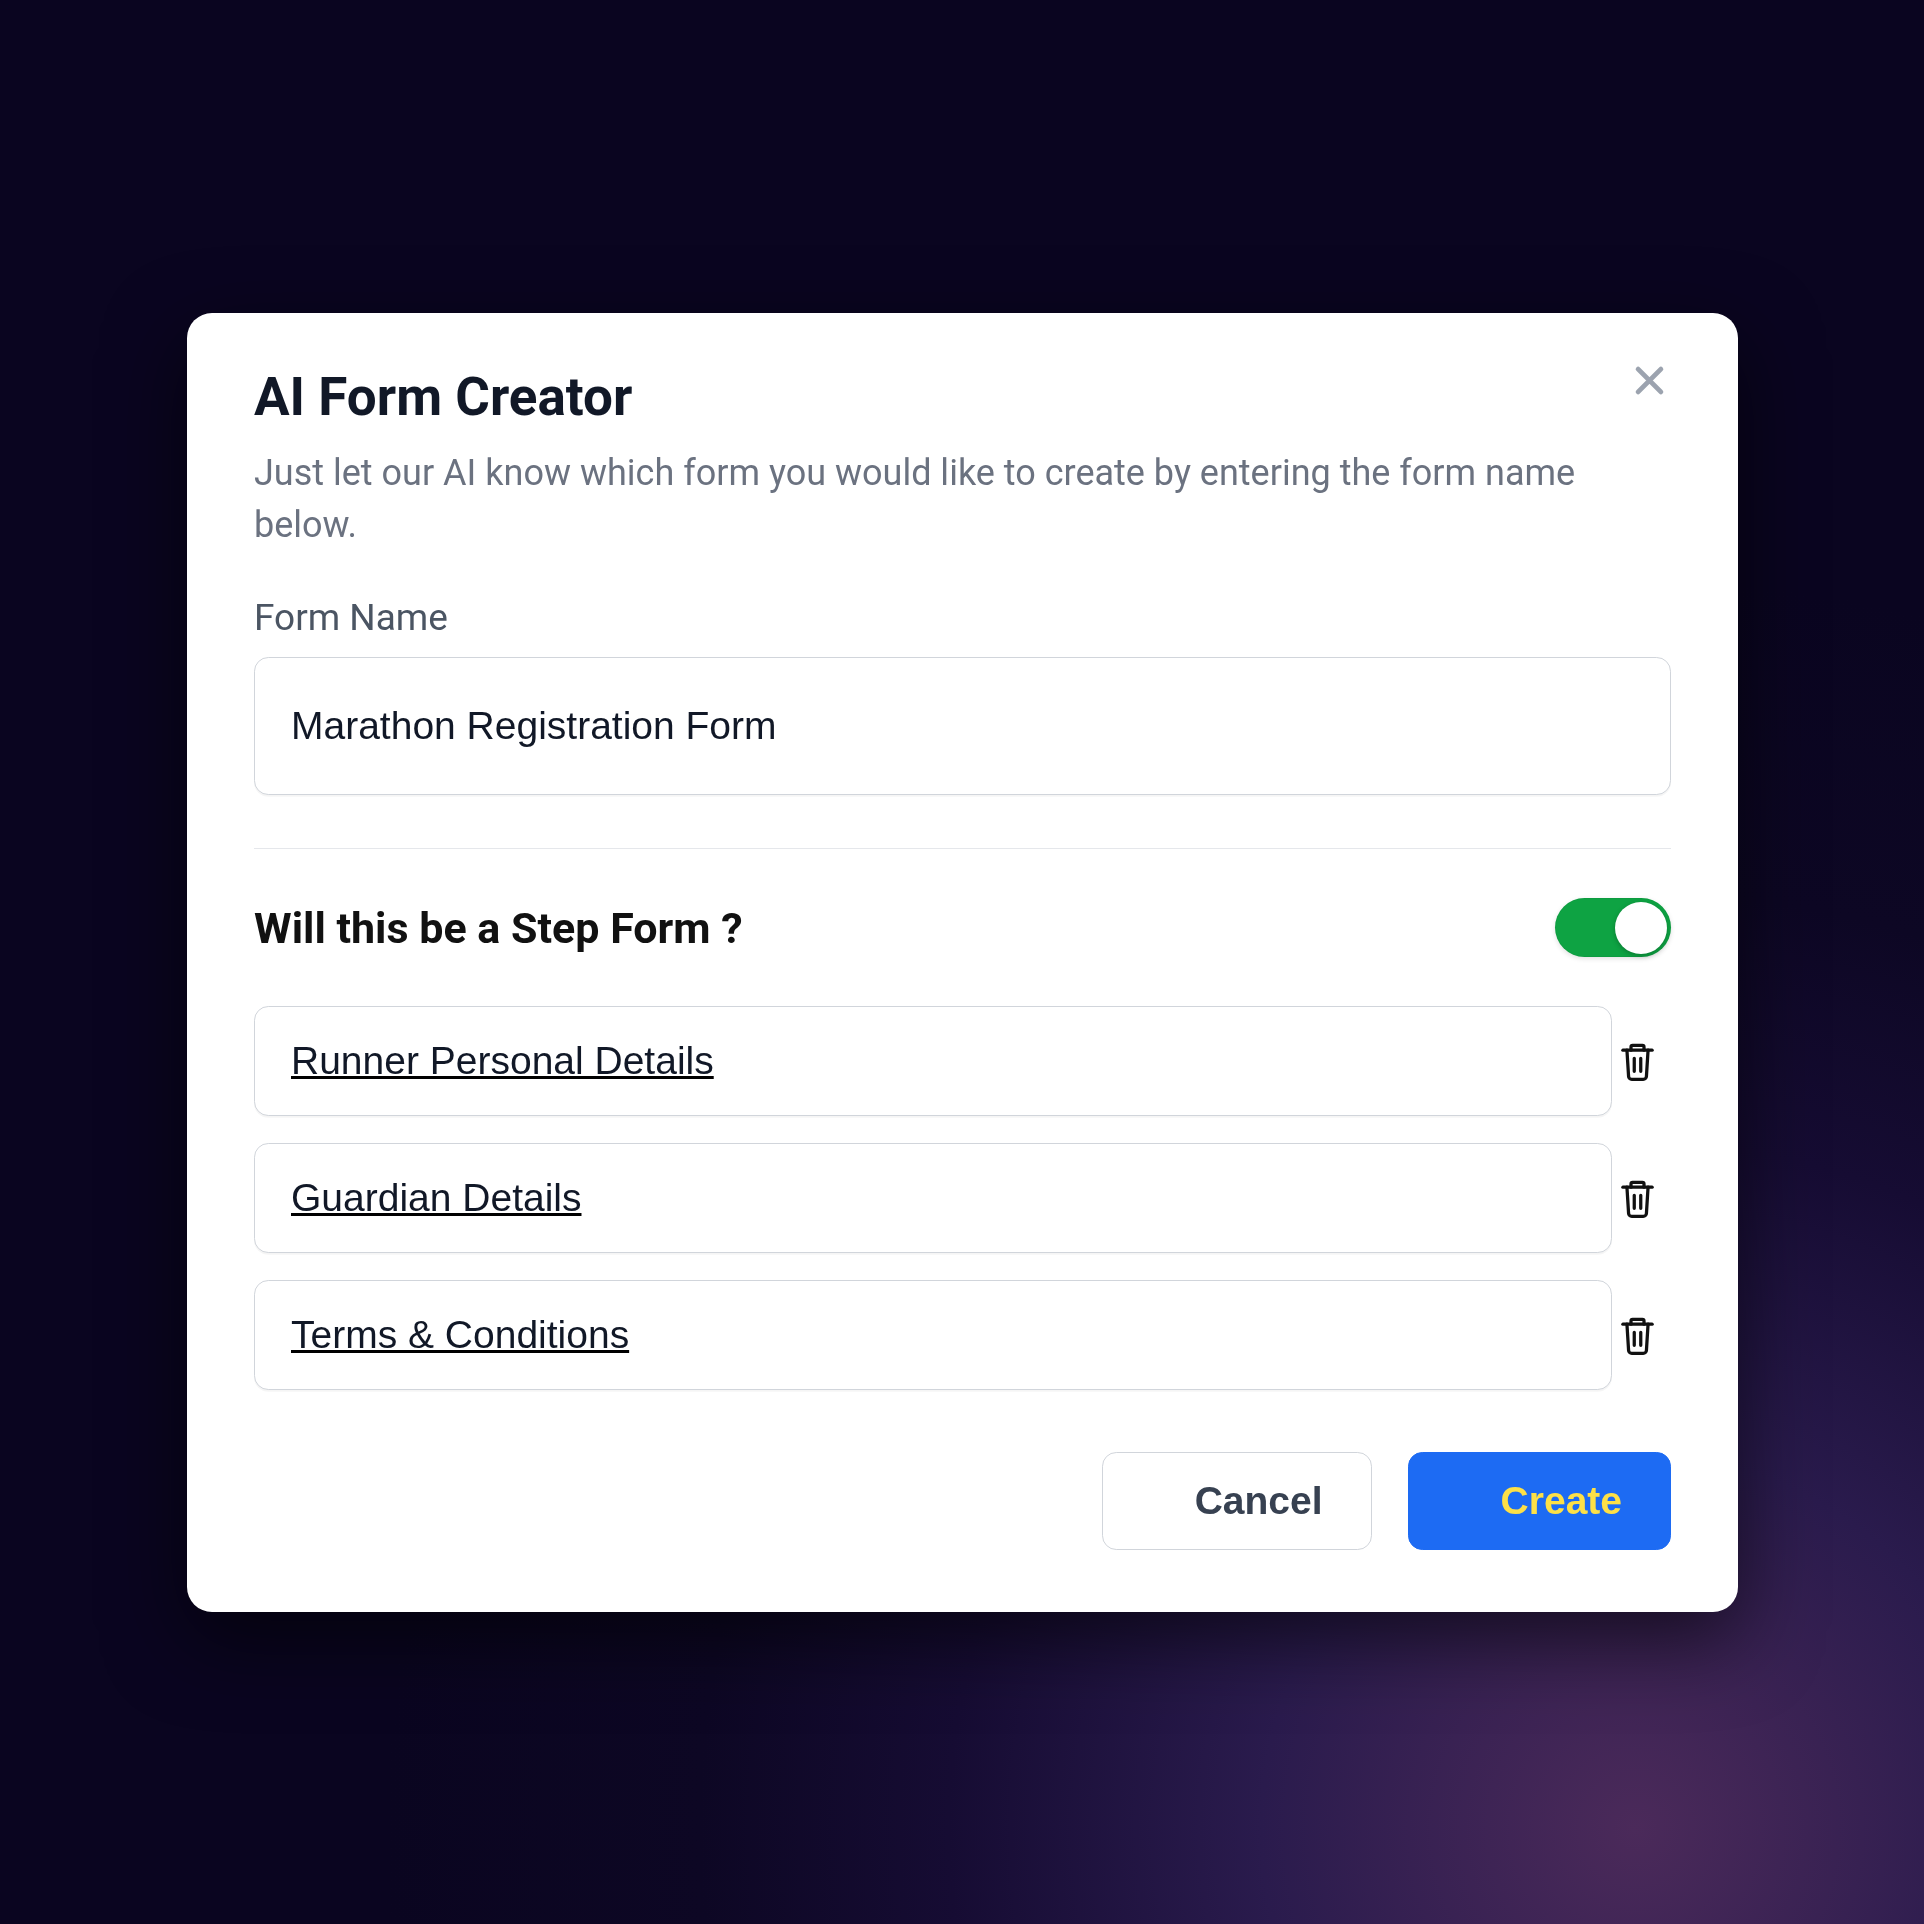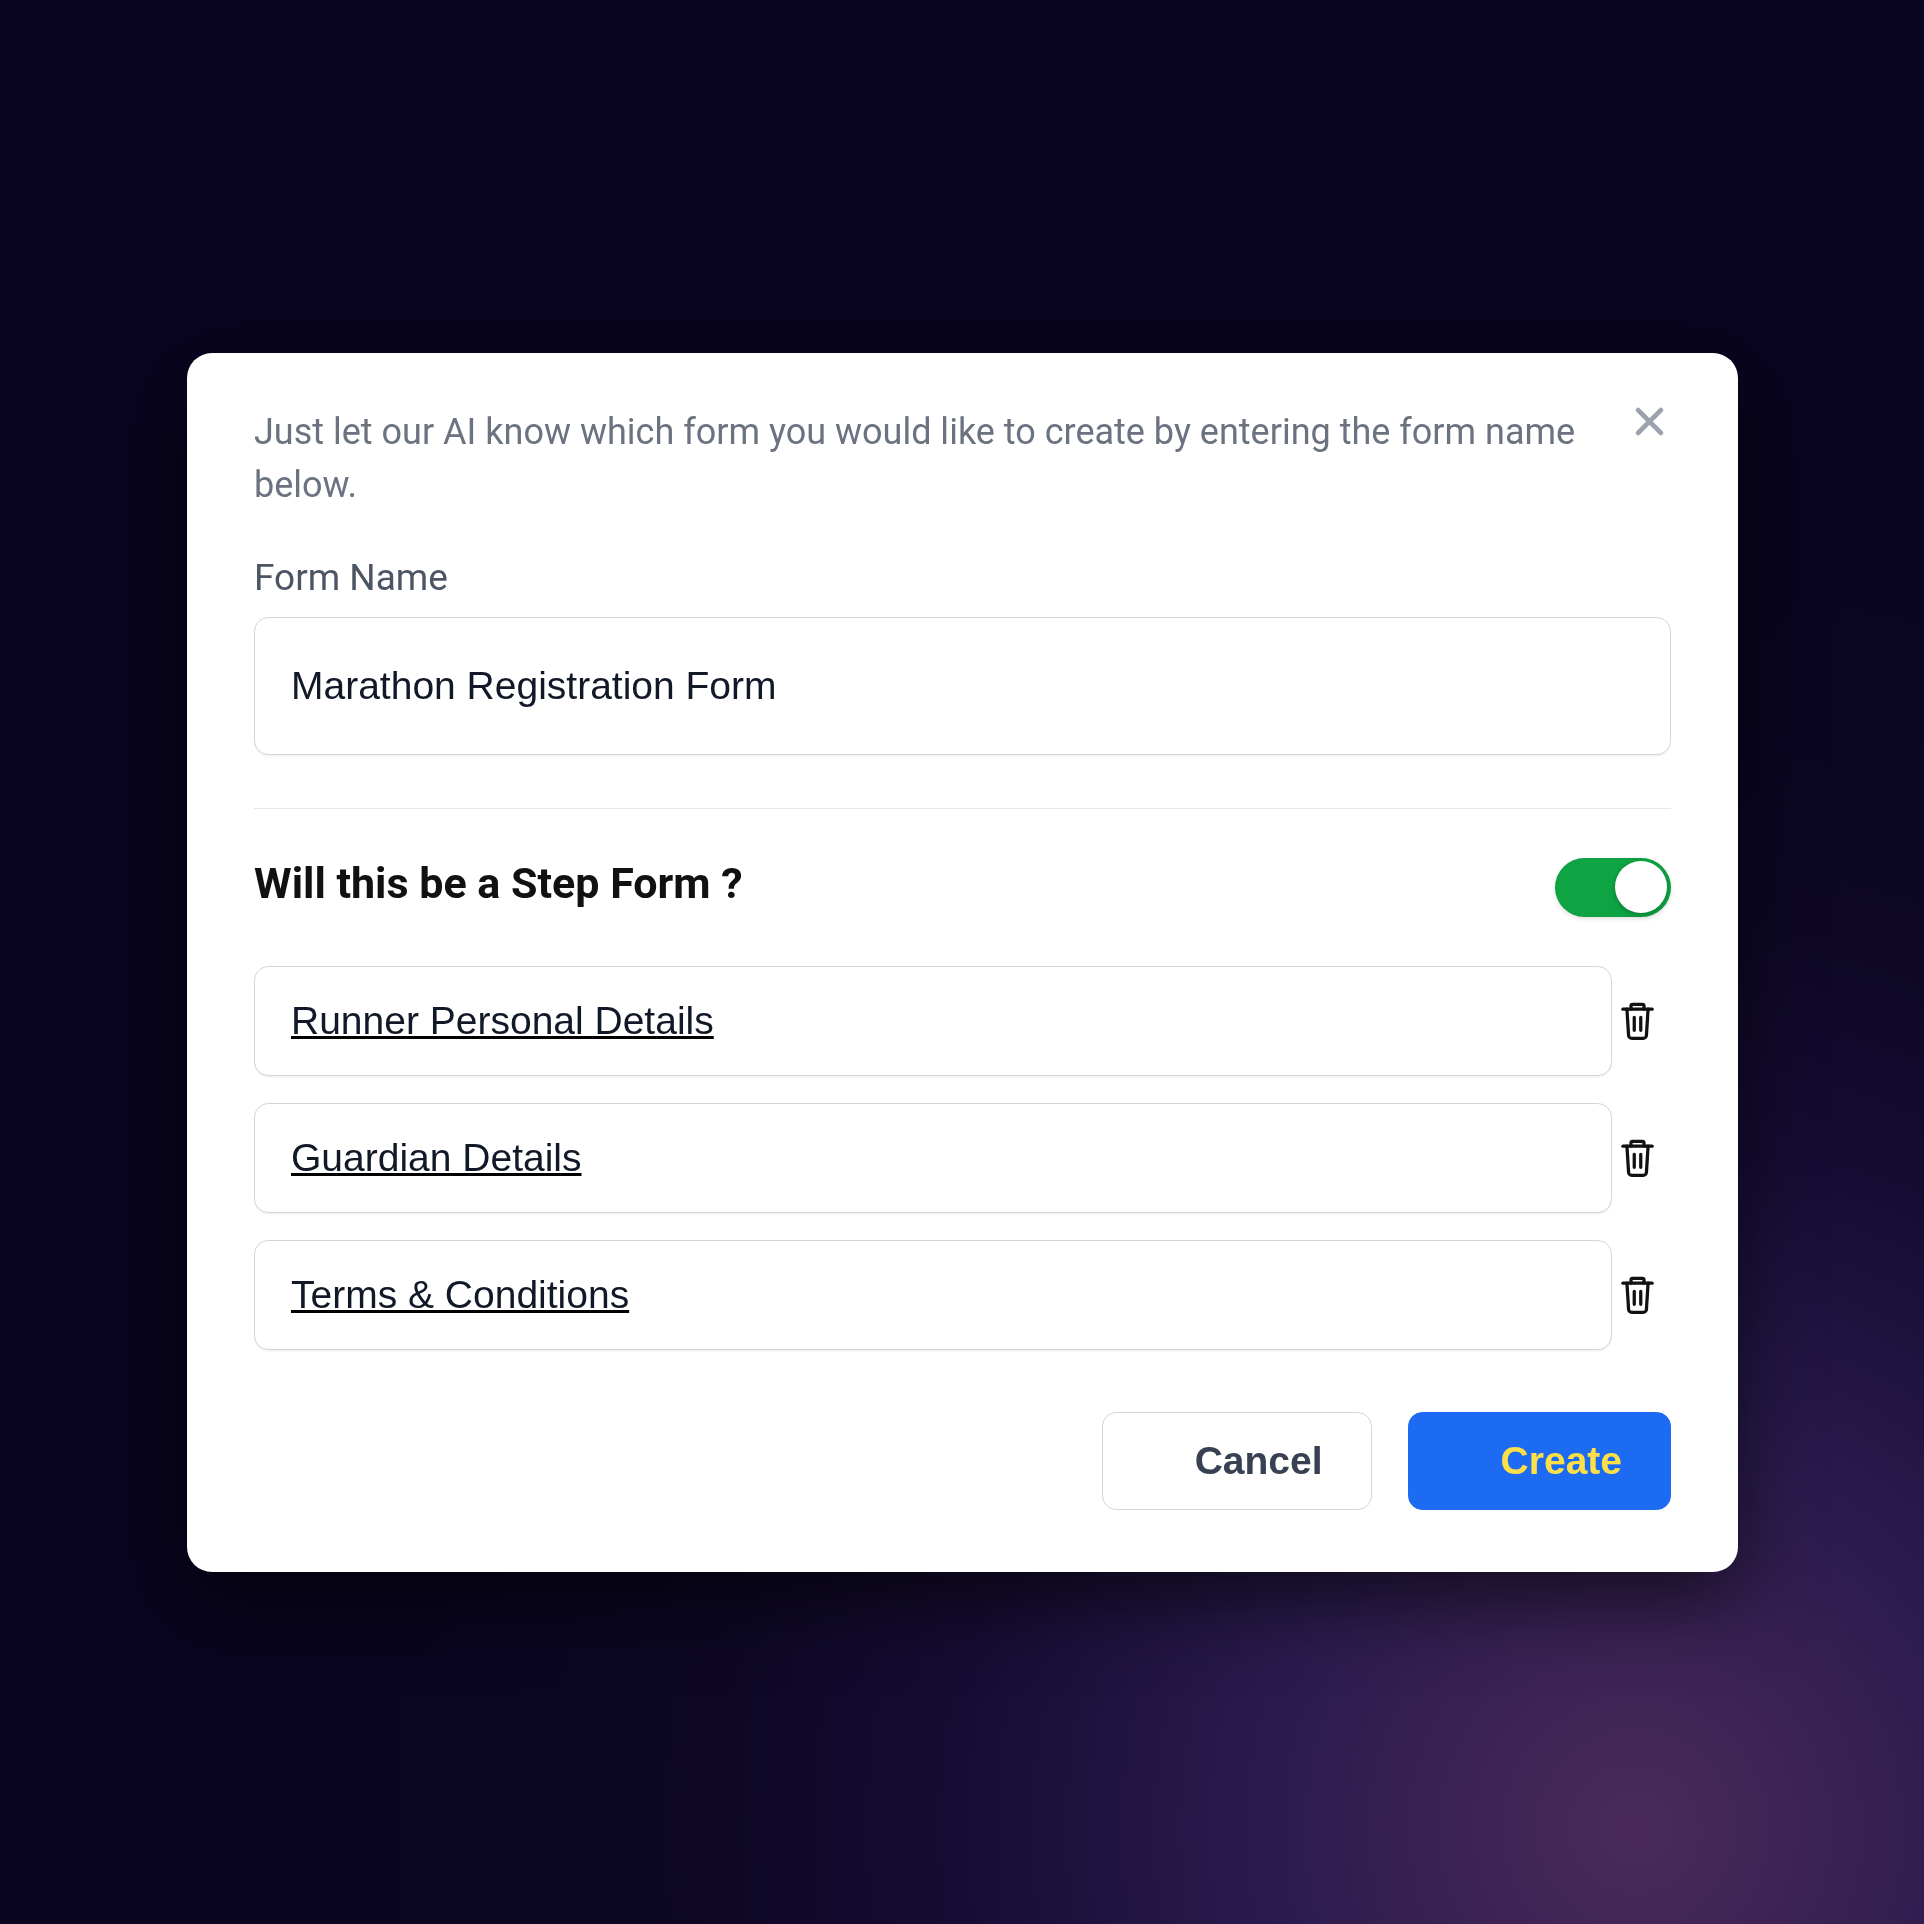--- a/index.html
+++ b/index.html
@@ -80,21 +80,21 @@
       outline: none;
       box-shadow: 0 1.8px 0 rgba(0,0,0,0.04);
     }
     .divider {
       border: none;
       border-top: 1.8px solid #e5e7eb;
       margin: 53px 0 49px 0;
     }
     .step-row {
       display: flex;
-      align-items: flex-start;
+      align-items: center;
       justify-content: space-between;
       margin-bottom: 49px;
     }
     .step-question {
       font-size: 43px;
       font-weight: 700;
       color: #111111;
     }
     .toggle {
       width: 116px;
@@ -189,20 +189,21 @@
 <body>
 
 <div class="modal">
 
   <div class="modal-header">
     <button class="close-btn">
       <svg viewBox="0 0 24 24" fill="none">
         <path d="M5 5 L19 19 M19 5 L5 19" stroke-linecap="round"></path>
       </svg>
     </button>
+    <h1 class="title">AI Form Creator</h1>
     <p class="subtitle">Just let our AI know which form you would like to create by entering the form name below.</p>
   </div>
 
   <div>
     <label class="field-label">Form Name</label>
     <input type="text" class="text-input" value="Marathon Registration Form" style="">
   </div>
 
   <hr class="divider">
 

